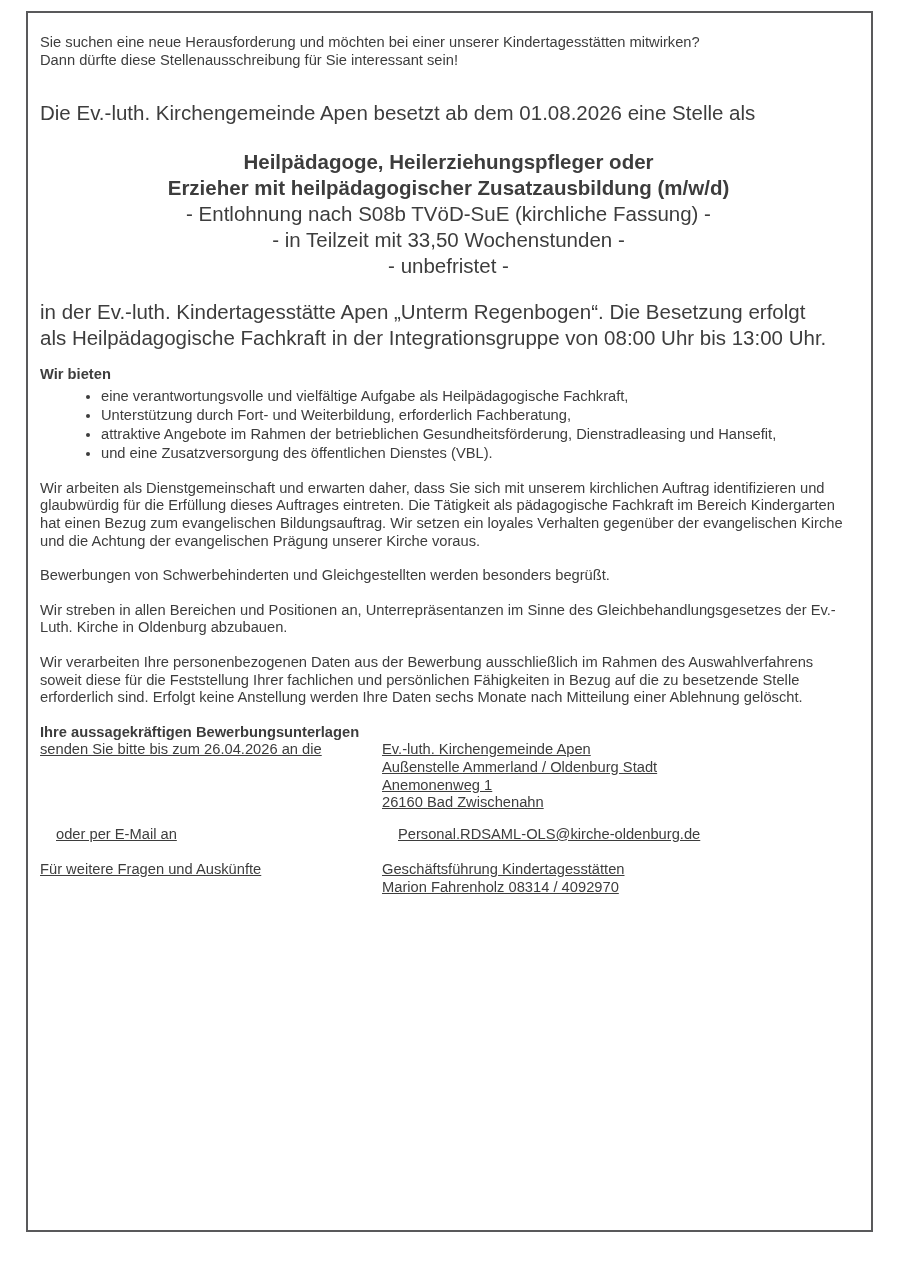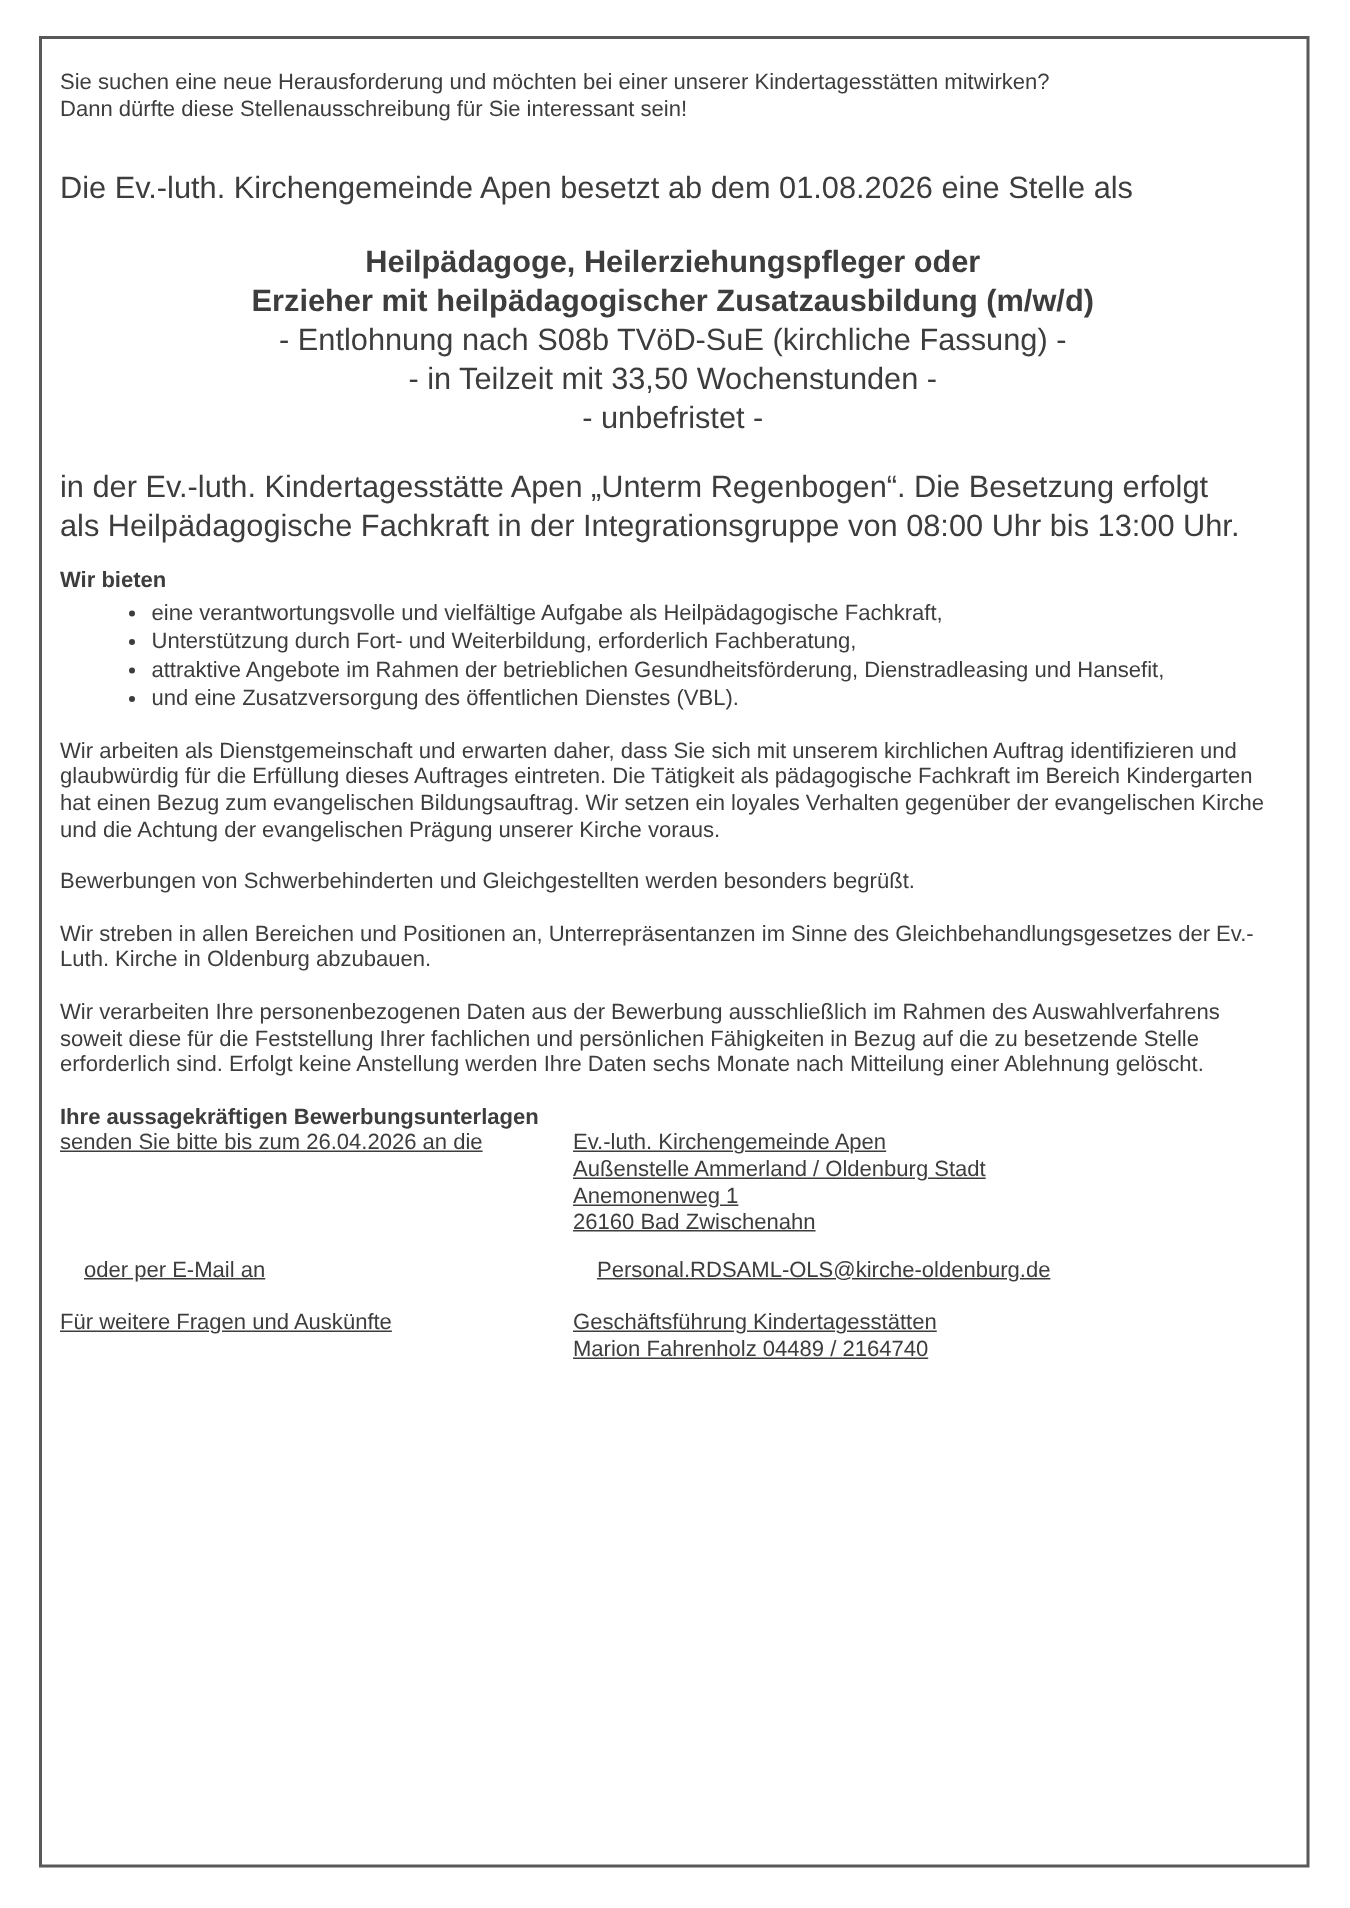--- a/index.html
+++ b/index.html
@@ -10,21 +10,21 @@
     width: 900px;
     height: 1272px;
     background: #ffffff;
     font-family: "Liberation Sans", "DejaVu Sans", sans-serif;
     color: #3d3d3d;
     position: relative;
   }
   .frame {
     position: absolute;
     left: 26px;
-    top: 24px;
+    top: 11px;
     width: 847px;
     height: 1221px;
     box-sizing: border-box;
     border: 2px solid #59595b;
     padding: 21px 14px 0 12px;
     overflow: hidden;
     background: #ffffff;
   }
   p { margin: 0; }
   .body-text {
@@ -119,16 +119,16 @@
   </div>
 
   <div class="app-row row-gap-sm">
     <div class="body-text">oder per E-Mail an</div>
     <div class="body-text prelines">Personal.RDSAML-OLS@kirche-oldenburg.de</div>
   </div>
 
   <div class="app-row row-gap-md">
     <div class="body-text">Für weitere Fragen und Auskünfte</div>
     <div class="body-text prelines">Geschäftsführung Kindertagesstätten
-Marion Fahrenholz 04489 / 2164740</div>
+Marion Fahrenholz 08314 / 4092970</div>
   </div>
 
 </div>
 
 </body></html>

